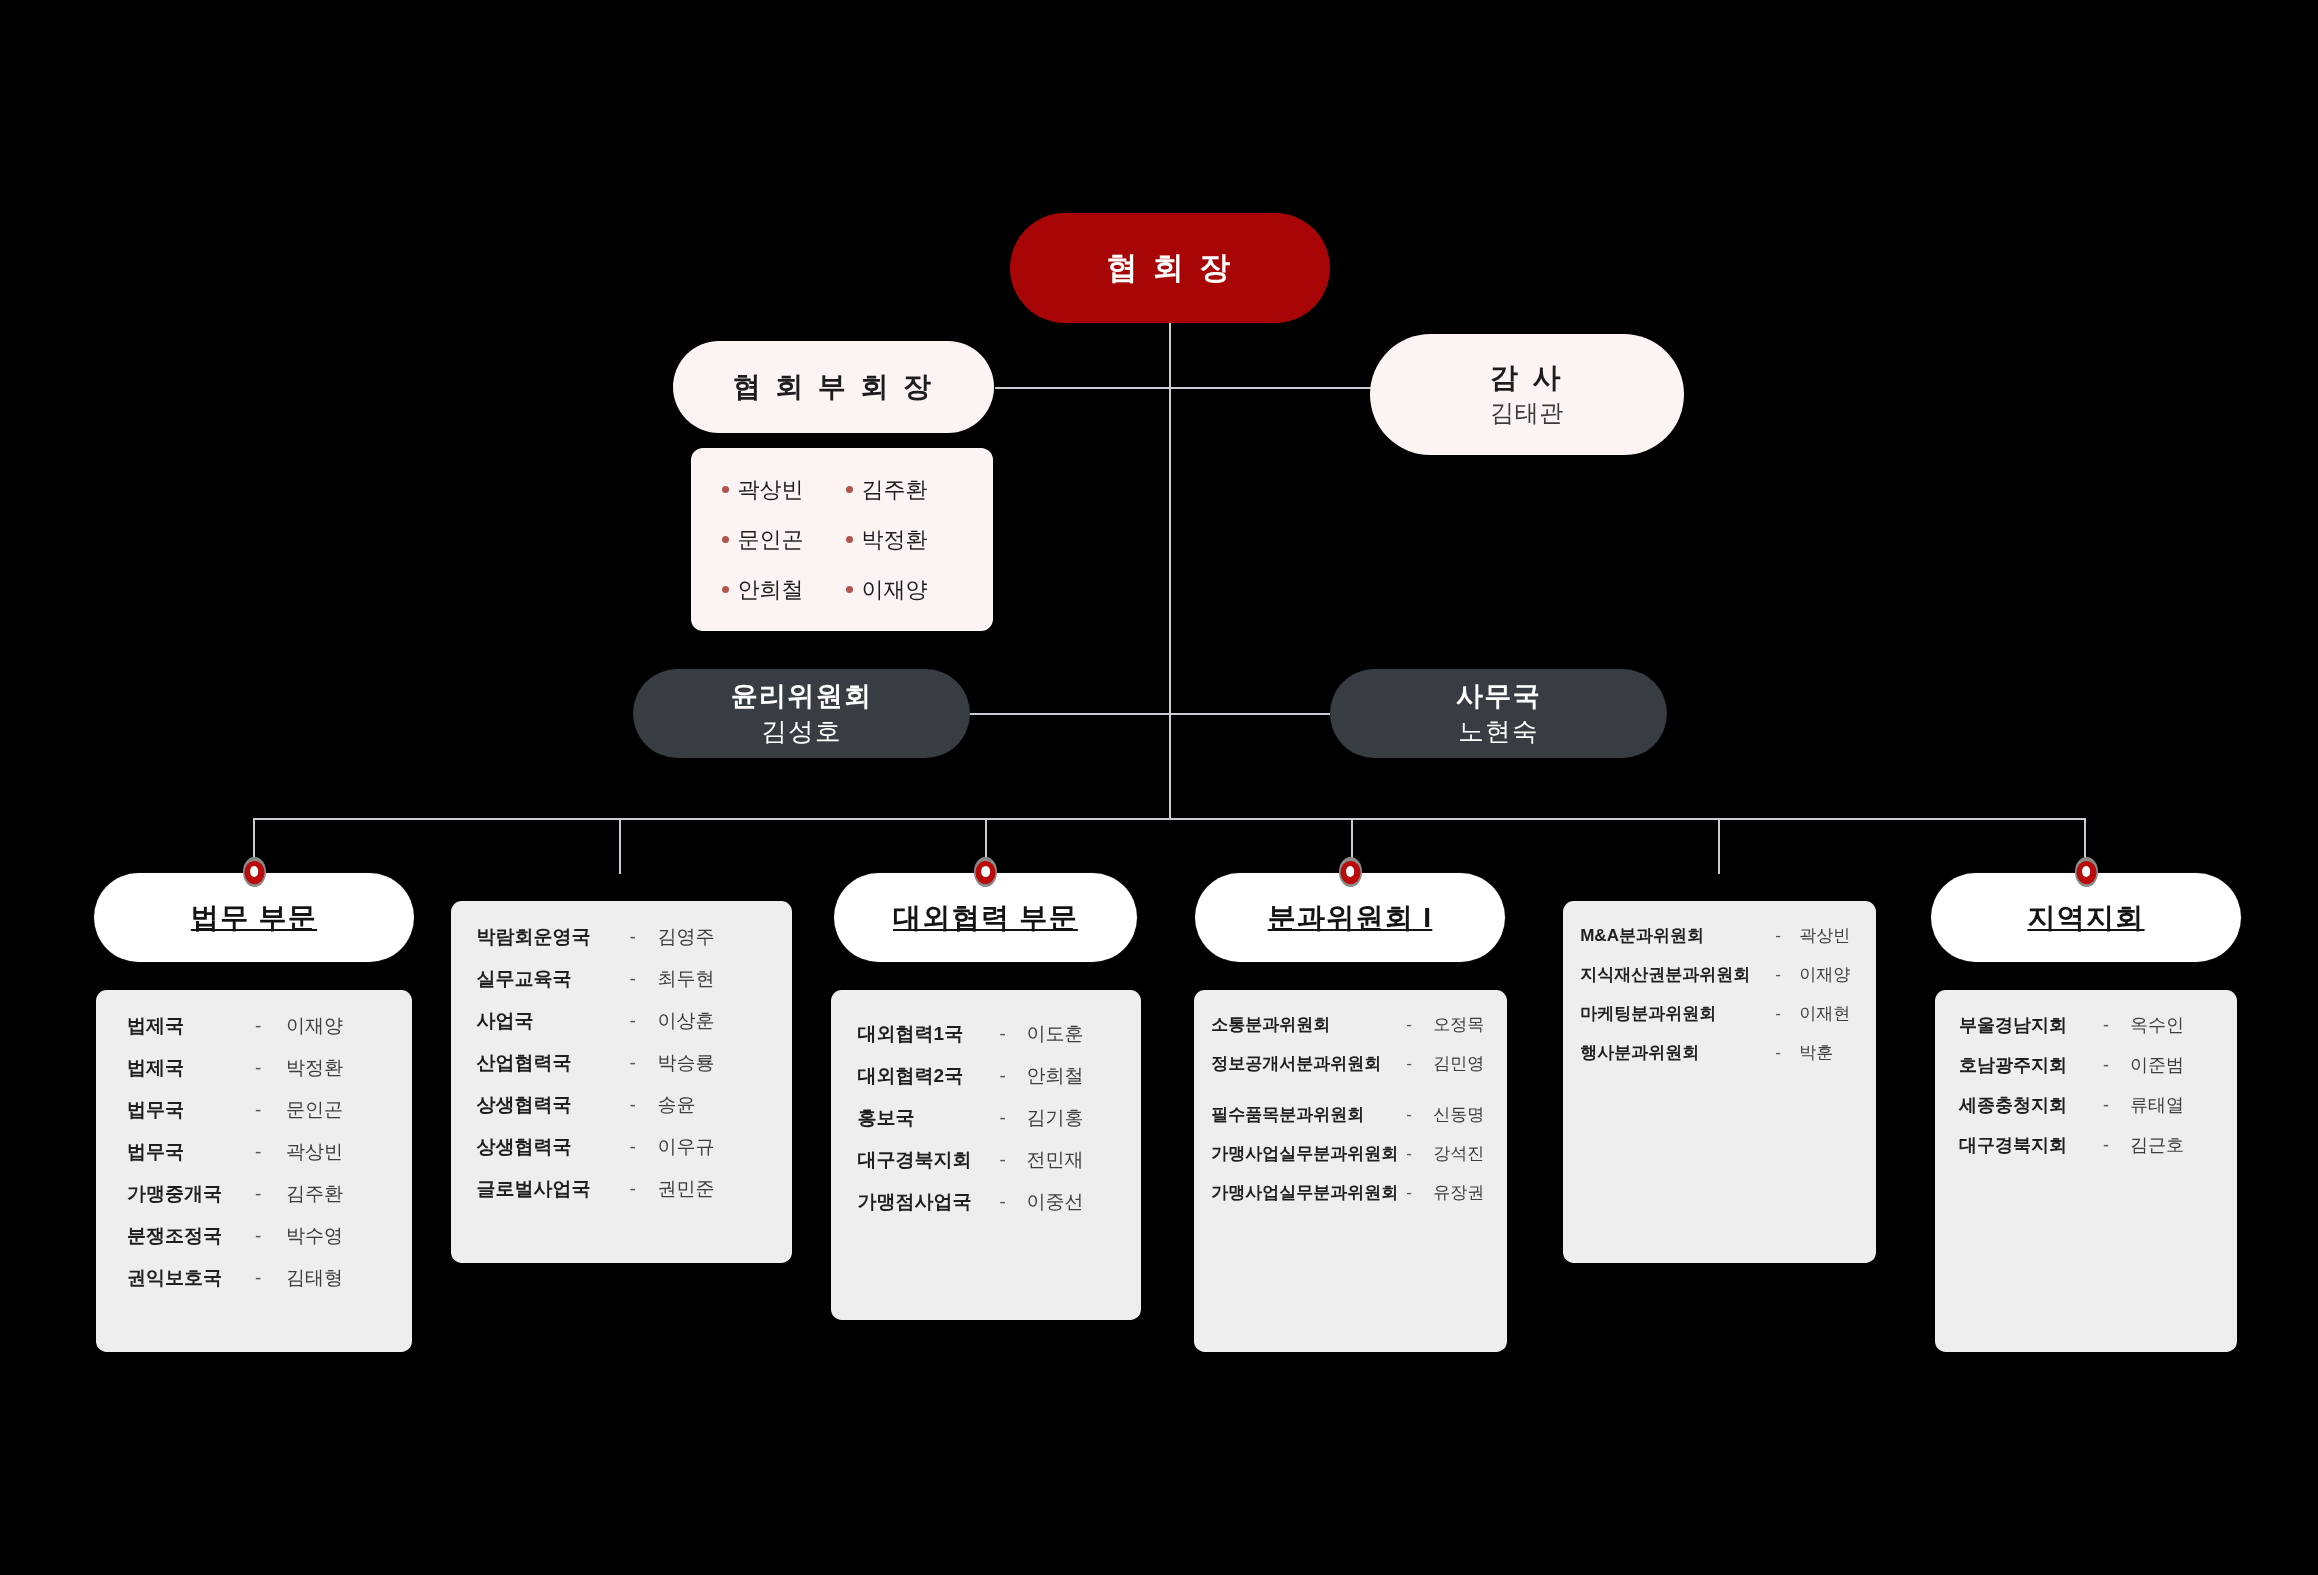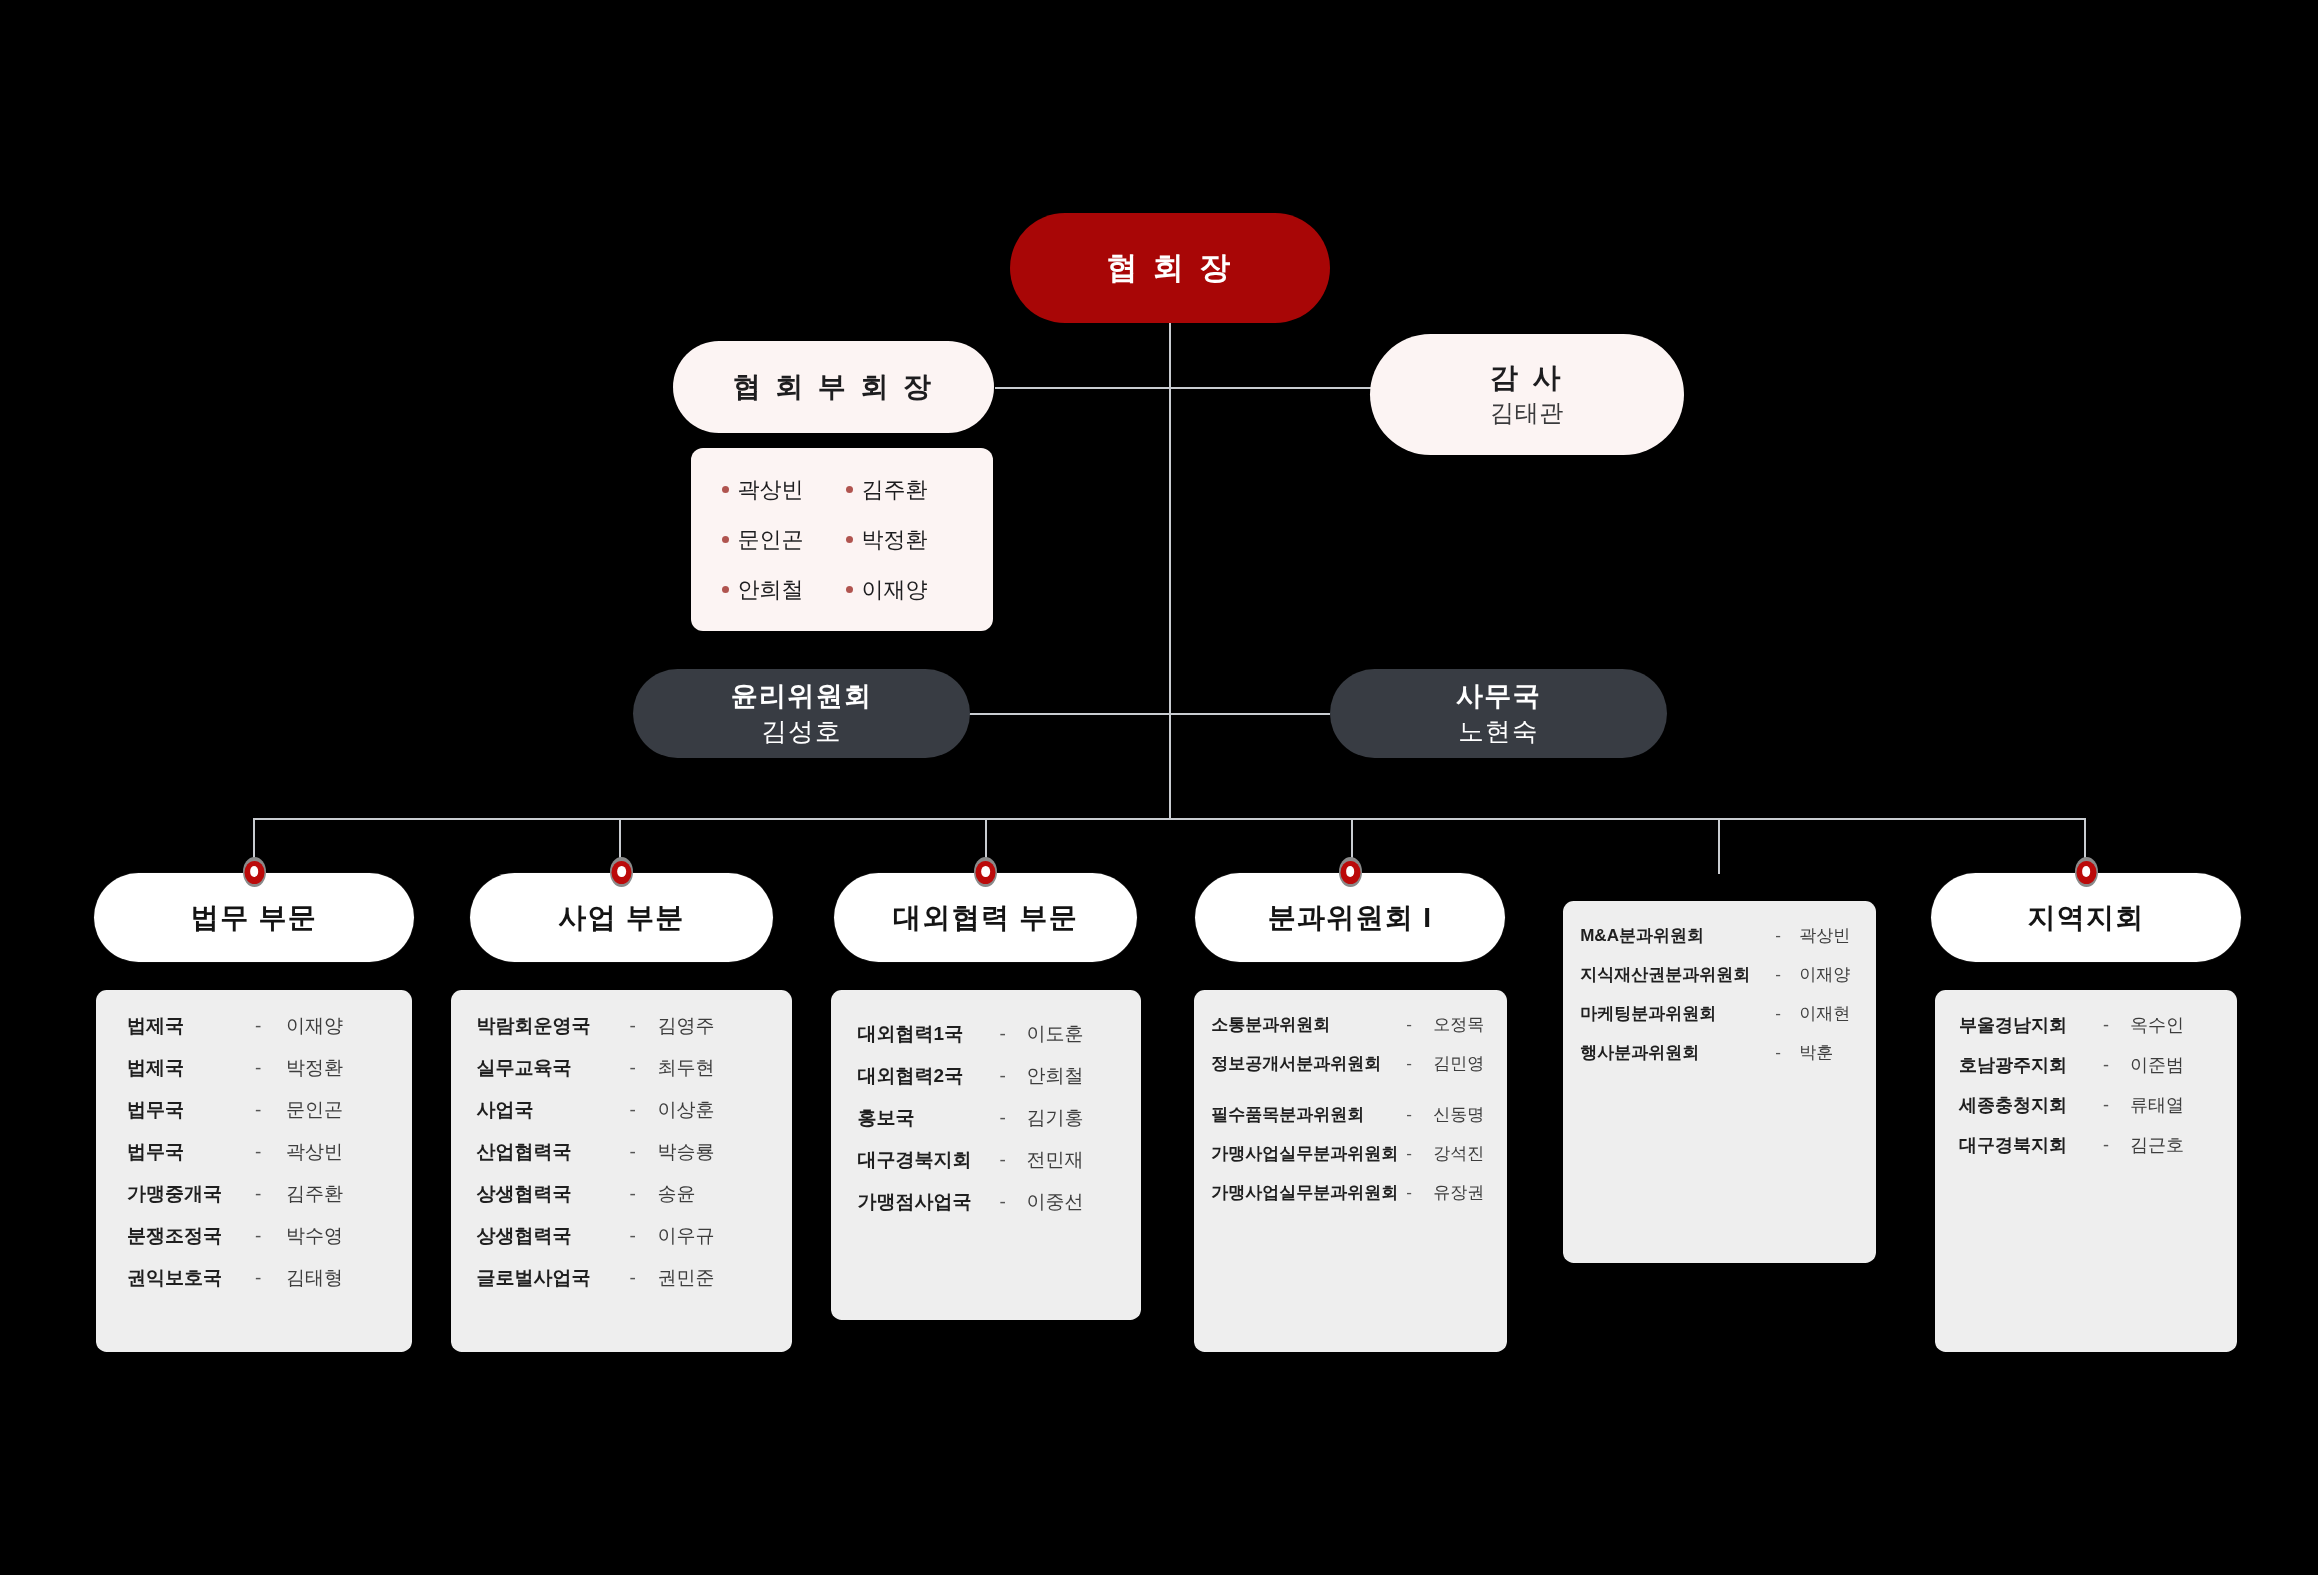--- a/index.html
+++ b/index.html
@@ -77,20 +77,21 @@
   .col{ position:absolute; top:873px; }
   .col-head{
     position:relative;
     background:#ffffff;
     color:#141414;
     border-radius:671px;
     height:89px;
     display:flex; align-items:center; justify-content:center;
     font-size:28px; font-weight:600; letter-spacing:1.3px;
     box-shadow:0 0 0 0.7px rgba(255,255,255,0.06);
+    text-decoration:underline;
   }
   .pin{
     position:absolute; top:-16px; left:50%;
     transform:translateX(-50%);
     width:27px; height:31px;
   }
   .pin .halo{
     position:absolute; left:50%; top:0; transform:translateX(-50%);
     width:23px; height:29.5px; border-radius:50% 50% 50% 50%;
     background:#8a8a8a;
@@ -239,28 +240,20 @@
             <span class="person">박수영</span>
           </div>
           <div class="row" style="grid-template-columns: 128px 31px 1fr; margin-bottom: 16px; font-size: 19px;">
             <span class="unit">권익보호국</span>
             <span class="dash">-</span>
             <span class="person">김태형</span>
           </div>
         </div>
       </div>
       <div class="col" style="left: 470px; width: 303px;">
-        <div class="col-head">
-          <div class="pin">
-            <span class="halo"></span>
-            <span class="ring"></span>
-            <span class="hole"></span>
-          </div>
-          <span>사업 부분</span>
-        </div>
         <div class="col-body" style="width: 341px; height: 362px; padding: 23px 25.5px; margin-left: -19px;">
           <div class="row" style="grid-template-columns: 153px 28px 1fr; margin-bottom: 16px; font-size: 19px;">
             <span class="unit">박람회운영국</span>
             <span class="dash">-</span>
             <span class="person">김영주</span>
           </div>
           <div class="row" style="grid-template-columns: 153px 28px 1fr; margin-bottom: 16px; font-size: 19px;">
             <span class="unit">실무교육국</span>
             <span class="dash">-</span>
             <span class="person">최두현</span>

